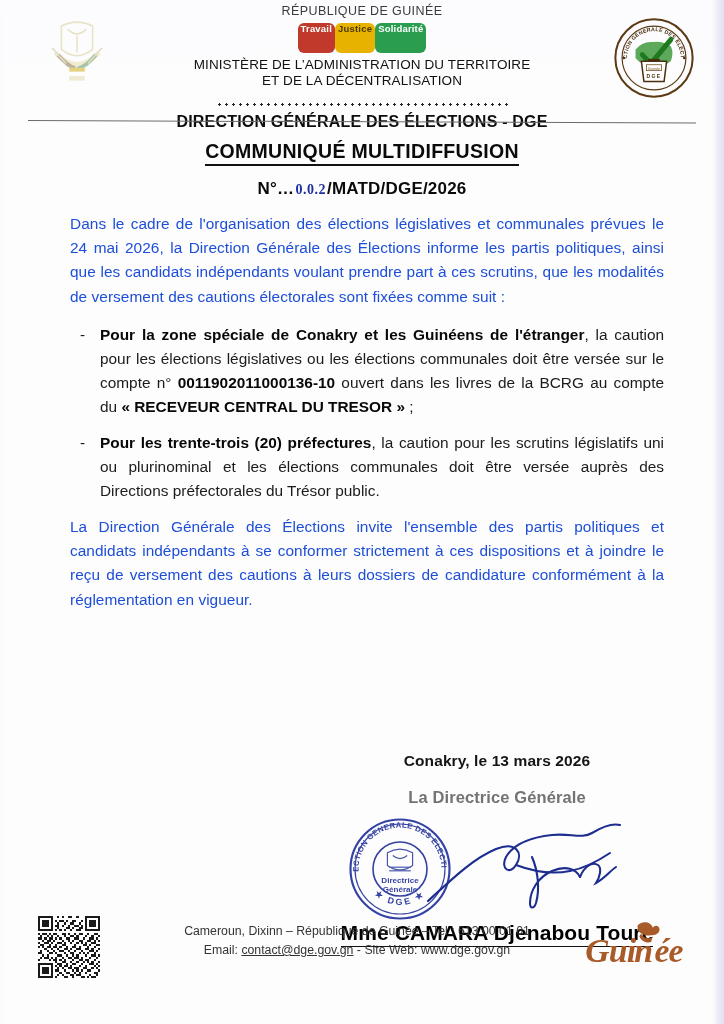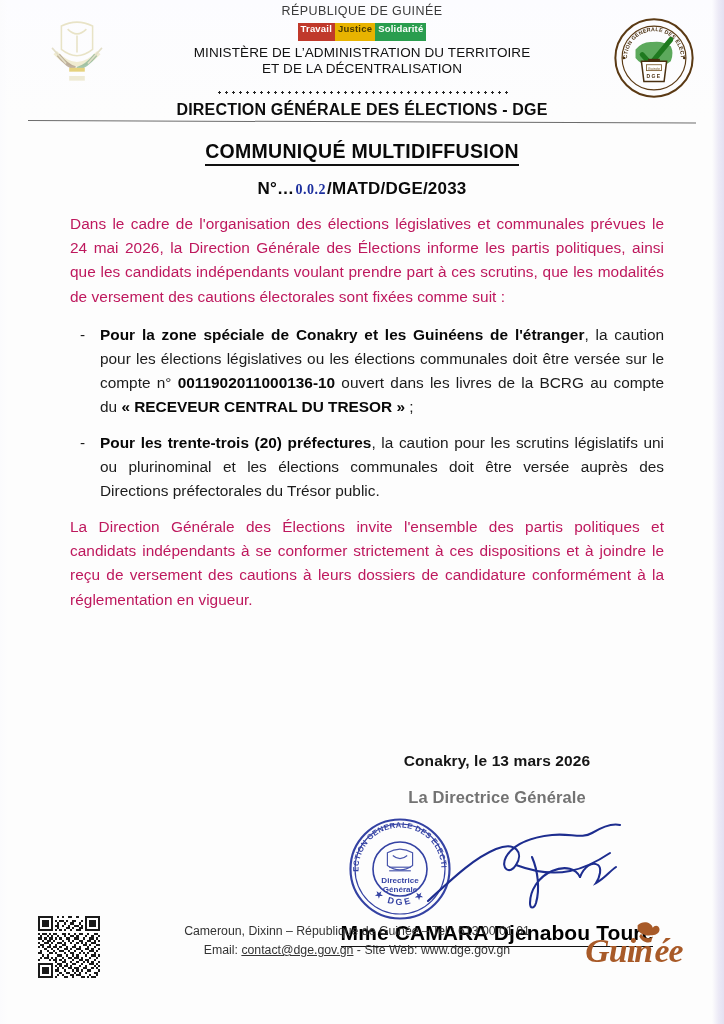--- a/index.html
+++ b/index.html
@@ -75,23 +75,24 @@
   }
   .motto {
     margin: 1px 0 3px;
     font-size: 9.5px;
     font-weight: bold;
     letter-spacing: .2px;
     line-height: 1;
     display: inline-block;
   }
   .motto span {
-    padding: 1px 3px 7px;
+    padding: 1px 3px 19px;
     color: #ffffff;
     display: inline-block;
+    border-radius: 6px;
   }
   .motto .m-travail { background: #c0392b; }
   .motto .m-justice { background: #e8b300; color:#4a3a00; }
   .motto .m-solid   { background: #2a9d4e; }
   .ministry {
     font-size: 13.5px;
     font-weight: normal;
     letter-spacing: .1px;
     line-height: 1.25;
     color: #111;
@@ -158,21 +159,21 @@
   .body-area {
     position: absolute;
     left: 70px;
     right: 60px;
     top: 212px;
   }
   .para {
     font-size: 15.4px;
     line-height: 1.57;
     text-align: justify;
-    color: #be185d;
+    color: #1d4ed8;
     margin: 0 0 14px;
     letter-spacing: .05px;
   }
   .bullets {
     margin: 0 0 12px;
     padding: 0;
     list-style: none;
   }
   .bullet {
     position: relative;
@@ -340,21 +341,21 @@
       <text x="50" y="64" font-size="4.6" text-anchor="middle" fill="#7a5a2a" font-family="Liberation Sans, sans-serif">Guinée</text>
       <text x="50" y="74" font-size="6" text-anchor="middle" fill="#4a3010" font-weight="bold" letter-spacing="1.6" font-family="Liberation Sans, sans-serif">DGE</text>
       <circle cx="14" cy="50" r="1.6" fill="#4a3010"></circle>
       <circle cx="86" cy="50" r="1.6" fill="#4a3010"></circle>
     </svg>
   </div>
   <div class="header-rule"></div>
 
   <div class="communique">
     <div class="communique-title">COMMUNIQUÉ MULTIDIFFUSION</div>
-    <div class="ref-line"><span>N°</span><span class="ref-dots">…</span><span class="ref-handwritten">0.0.2</span><span>/MATD/DGE/2033</span></div>
+    <div class="ref-line"><span>N°</span><span class="ref-dots">…</span><span class="ref-handwritten">0.0.2</span><span>/MATD/DGE/2026</span></div>
   </div>
 
   <div class="body-area">
 
     <p class="para">Dans le cadre de l'organisation des élections législatives et communales prévues le 24 mai 2026, la Direction Générale des Élections informe les partis politiques, ainsi que les candidats indépendants voulant prendre part à ces scrutins, que les modalités de versement des cautions électorales sont fixées comme suit :</p>
 
     <ul class="bullets">
       <li class="bullet">
         <span class="dash">-</span><b>Pour la zone spéciale de Conakry et les Guinéens de l'étranger</b><span>, la caution pour les élections législatives ou les élections communales doit être versée sur le compte n° </span><b>0011902011000136-10</b><span> ouvert dans les livres de la BCRG au compte du </span><b>« RECEVEUR CENTRAL DU TRESOR »</b><span> ;</span>
       </li>

